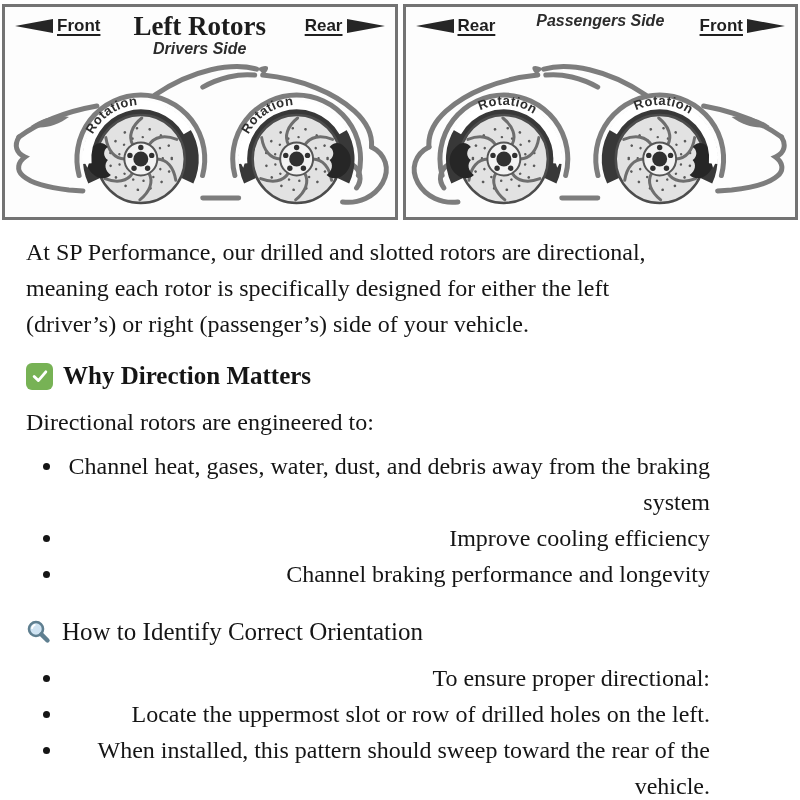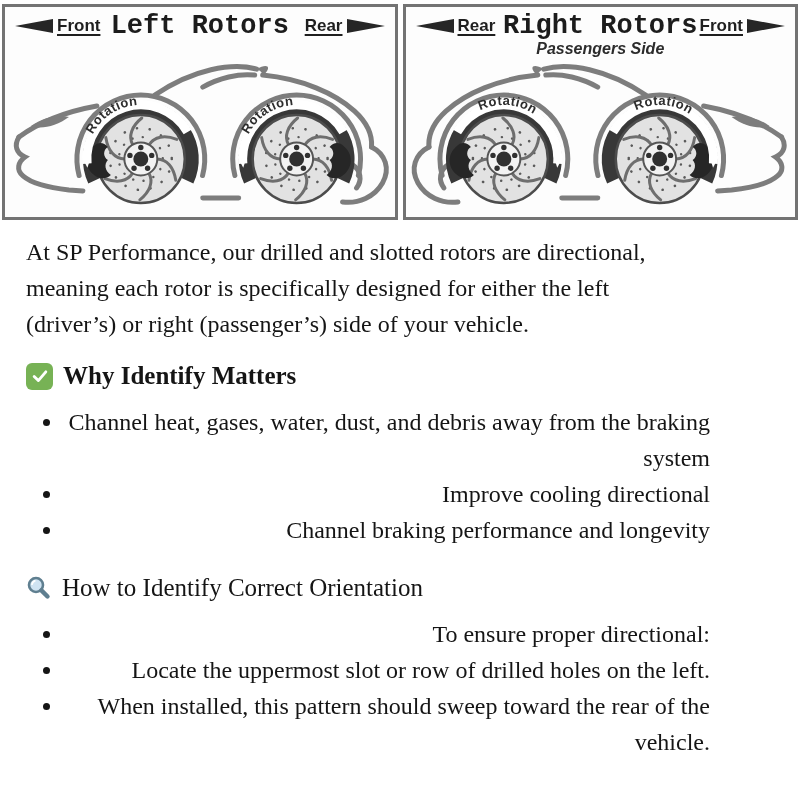--- a/index.html
+++ b/index.html
@@ -11,21 +11,21 @@
 
   
   .diagram { display:flex; gap:5px; margin:4px 2px 0 2px; }
   .panel {
     flex:1; border:3px solid #737373; background:#fdfdfd;
     position:relative; height:216px; overflow:hidden;
   }
   .panel-header { position:relative; height:52px; padding-top:5px; }
   .titles { text-align:center; line-height:1.05; }
   .panel-title {
-    font-family:Liberation Mono, monospace; font-weight:bold;
+    font-family:Liberation Serif, serif; font-weight:bold;
     font-size:27px; color:#1c1c1c; letter-spacing:0px;
   }
   .panel-subtitle {
     font-family:"Liberation Sans", sans-serif; font-weight:bold; font-style:italic;
     font-size:16px; color:#2c2c2c; margin-top:1px;
   }
   .corner { position:absolute; top:9px; display:flex; align-items:center; gap:4px; }
   .corner.left  { left:10px; }
   .corner.right { right:10px; }
   .corner-label {
@@ -123,20 +123,21 @@
   <div class="panel">
     <div class="panel-header">
       <div class="corner left">
         <svg width="38" height="18" viewBox="0 0 38 18">
             <path d="M 0,9 L 38,2 L 38,16 Z" fill="#262626"></path>
           </svg>
         <span class="corner-label">Front</span>
       </div>
       <div class="titles">
         <div class="panel-title">Left Rotors</div>
+        <div class="panel-subtitle">Drivers Side</div>
       </div>
       <div class="corner right">
         <span class="corner-label">Rear</span>
         <svg width="38" height="18" viewBox="0 0 38 18">
             <path d="M 38,9 L 0,2 L 0,16 Z" fill="#262626"></path>
           </svg>
       </div>
     </div>
     <svg class="car-svg" viewBox="0 0 390 158">
       <use href="#car-left"></use>
@@ -155,21 +156,20 @@
 
   <div class="panel">
     <div class="panel-header">
       <div class="corner left">
         <svg width="38" height="18" viewBox="0 0 38 18">
             <path d="M 0,9 L 38,2 L 38,16 Z" fill="#262626"></path>
           </svg>
         <span class="corner-label">Rear</span>
       </div>
       <div class="titles">
-        <div class="panel-title">Right Rotors</div>
         <div class="panel-subtitle">Passengers Side</div>
       </div>
       <div class="corner right">
         <span class="corner-label">Front</span>
         <svg width="38" height="18" viewBox="0 0 38 18">
             <path d="M 38,9 L 0,2 L 0,16 Z" fill="#262626"></path>
           </svg>
       </div>
     </div>
     <svg class="car-svg" viewBox="0 0 390 158">
@@ -188,27 +188,28 @@
 
 <div class="article">
   <p>At SP Performance, our drilled and slotted rotors are directional, meaning each rotor is specifically designed for either the left (driver’s) or right (passenger’s) side of your vehicle.</p>
 
   <div class="section-head bold">
     <span class="check-icon">
       <svg width="20" height="20" viewBox="0 0 24 24">
           <path d="M5 12.5 L10 17.5 L19 7" stroke="#fff" stroke-width="3.4" fill="none" stroke-linecap="round" stroke-linejoin="round"></path>
         </svg>
     </span>
-    <span>Why Identify Matters</span>
-  </div>
-
+    <span>Why Direction Matters</span>
+  </div>
+
+  <p class="lead">Directional rotors are engineered to:</p>
 
   <ul>
     <li>Channel heat, gases, water, dust, and debris away from the braking system</li>
-    <li>Improve cooling directional</li>
+    <li>Improve cooling efficiency</li>
     <li>Channel braking performance and longevity</li>
   </ul>
 
   <div class="section-head plain">
     <span class="mag-icon">
       <svg width="26" height="26" viewBox="0 0 26 26">
         <circle cx="10" cy="10" r="7" fill="#cfe3f2" stroke="#5f7f90" stroke-width="2.6"></circle>
         <path d="M 6,9.2 A 4.6 4.6 0 0 1 8.8,5.9" stroke="#ffffff" stroke-width="1.8" fill="none" stroke-linecap="round"></path>
         <path d="M 15.4,15.4 L 21.5,21.5" stroke="#5f7f90" stroke-width="4.4" stroke-linecap="round"></path>
       </svg>

